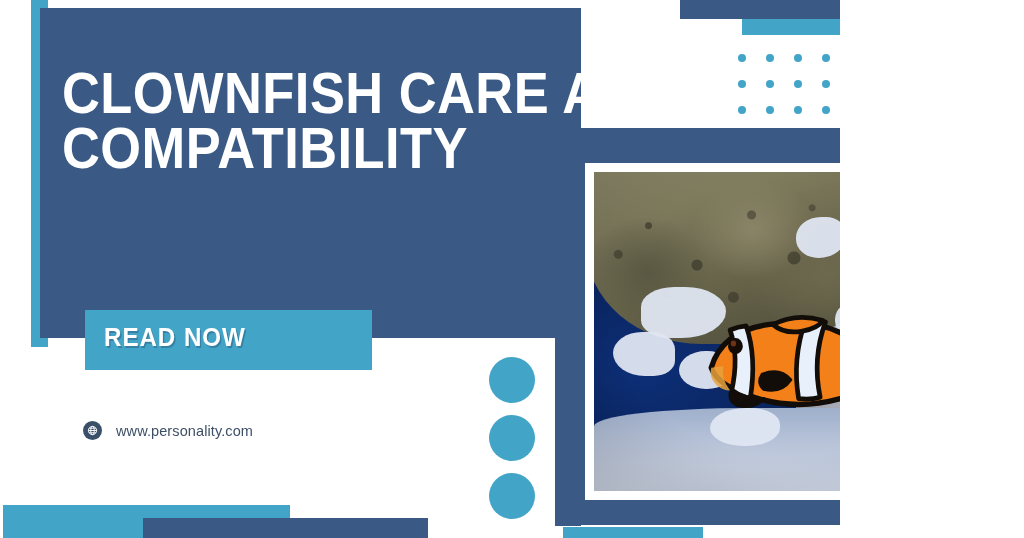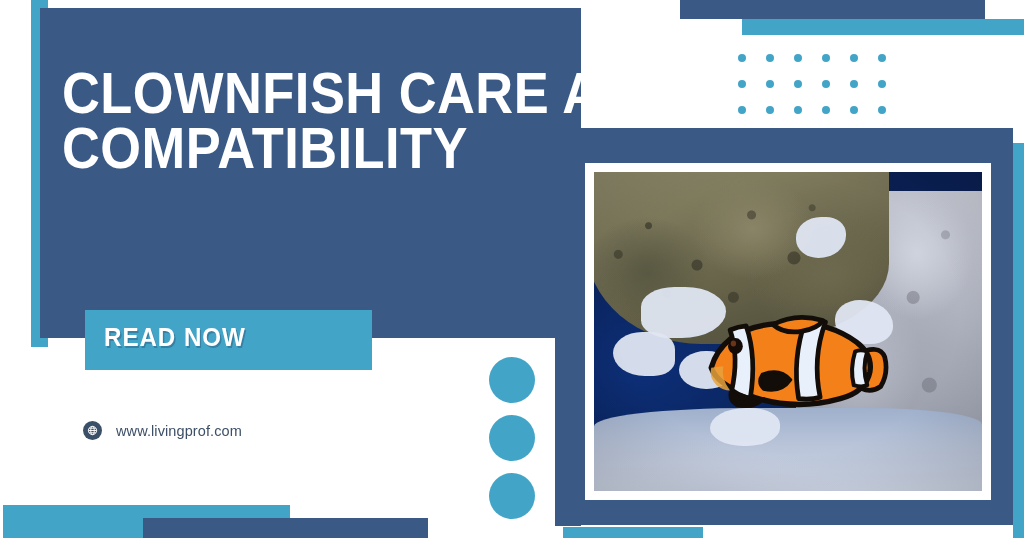--- a/index.html
+++ b/index.html
@@ -2,21 +2,21 @@
 <html><head>
 <meta charset="utf-8">
 <style>
   html, body {
     margin: 0;
     padding: 0;
     background: #ffffff;
   }
   .canvas {
     position: relative;
-    width: 1024px;
+    width: 840px;
     height: 538px;
     overflow: hidden;
     background: #ffffff;
     font-family: "Liberation Sans", sans-serif;
   }
 
   
   .block { position: absolute; }
 
   .left-accent-strip {
@@ -290,21 +290,21 @@
     <div class="contact-row">
       <span class="contact-icon">
         <svg width="11" height="11" viewBox="0 0 24 24" fill="none" stroke="#ffffff" stroke-width="2">
           <circle cx="12" cy="12" r="9"></circle>
           <ellipse cx="12" cy="12" rx="4" ry="9"></ellipse>
           <line x1="3" y1="12" x2="21" y2="12"></line>
           <line x1="4.6" y1="7" x2="19.4" y2="7"></line>
           <line x1="4.6" y1="17" x2="19.4" y2="17"></line>
         </svg>
       </span>
-      <span class="contact-text">www.livingprof.com</span>
+      <span class="contact-text">www.personality.com</span>
     </div>
   </div>
 
   <div class="block photo-panel"></div>
   <div class="photo-frame">
     <div class="photo" aria-label="Orange clownfish swimming beside coral rock in a saltwater aquarium">
       <div class="water"></div>
       <div class="rock-right"></div>
       <div class="rock-right-spots"></div>
       <div class="sand"></div>

